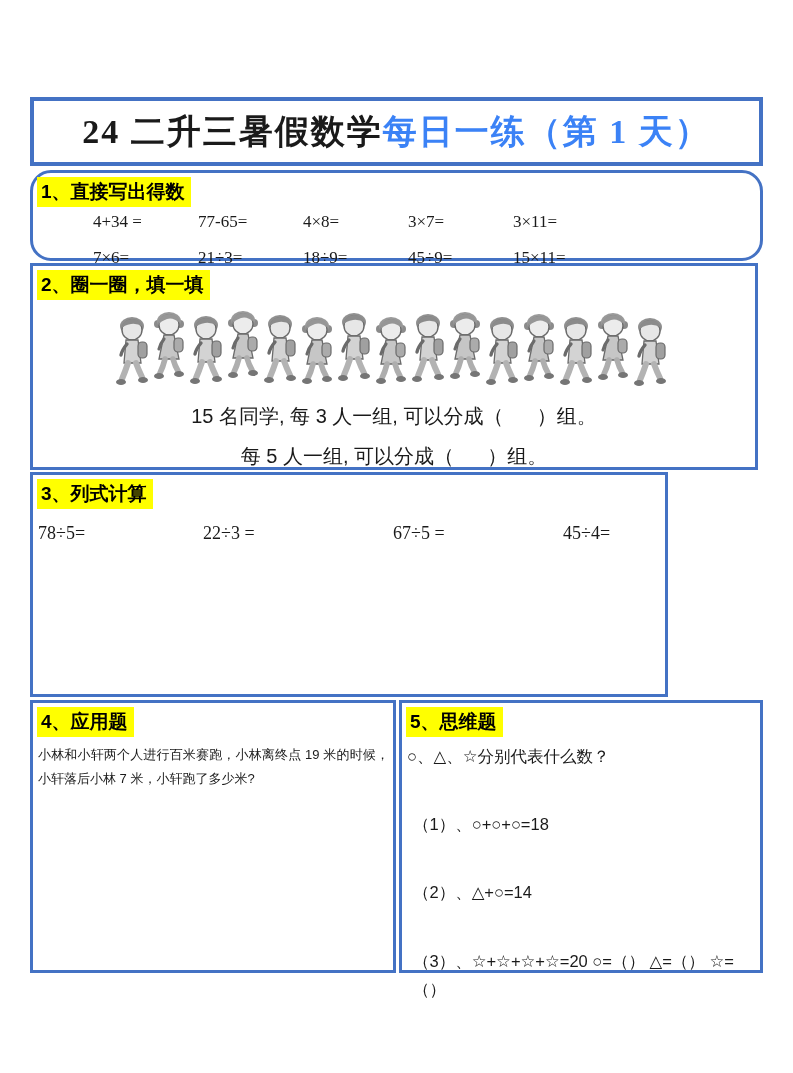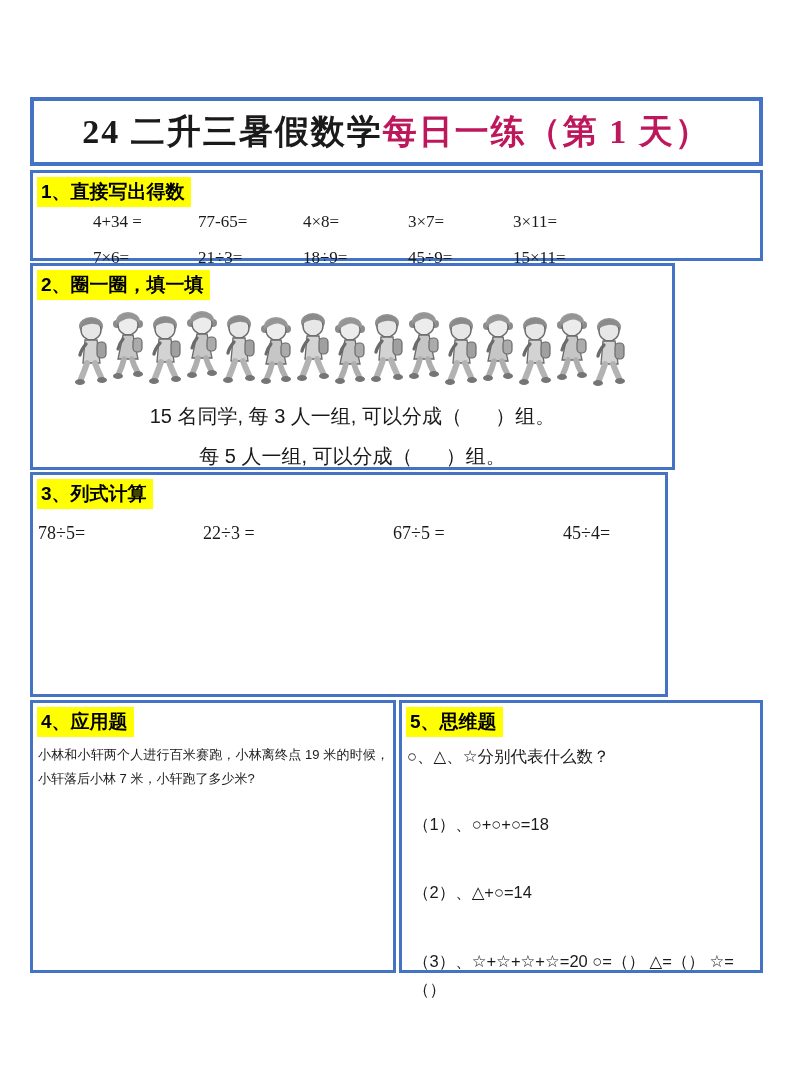--- a/index.html
+++ b/index.html
@@ -14,29 +14,29 @@
     border:3px solid #4472C4;
   }
   .title-box{
     left:30px;top:97px;width:733px;height:69px;border-width:4px;
     display:flex;align-items:center;justify-content:center;
   }
   .title{
     font-family:"Liberation Serif","DejaVu Serif",serif;
     font-size:34px;font-weight:bold;letter-spacing:2px;white-space:nowrap;
   }
-  .t-red{color:#be185d;margin-top:48px;}
+  .t-red{color:#3b82f6;margin-top:48px;}
   .hl{
     display:inline-block;background:#FFFF00;color:#000;
     font-weight:bold;font-size:19px;line-height:1.35;
     padding:2px 6px 2px 4px;margin:4px 0 0 4px;white-space:nowrap;
   }
   
-  .sec1{left:30px;top:170px;width:733px;height:91px;}
-  .sec2{left:30px;top:263px;width:645px;height:207px;}
+  .sec1{left:30px;top:170px;width:733px;height:91px;border-radius:21px;}
+  .sec2{left:30px;top:263px;width:728px;height:207px;}
   .sec3{left:30px;top:472px;width:638px;height:225px;}
   .sec4{left:30px;top:700px;width:366px;height:273px;}
   .sec5{left:399px;top:700px;width:364px;height:273px;}
   
   .mrow{
     display:flex;margin-left:60px;
     font-family:"Liberation Serif","DejaVu Serif",serif;
     font-size:17px;white-space:pre;
   }
   .mrow .cell{width:105px;flex:0 0 auto;}

